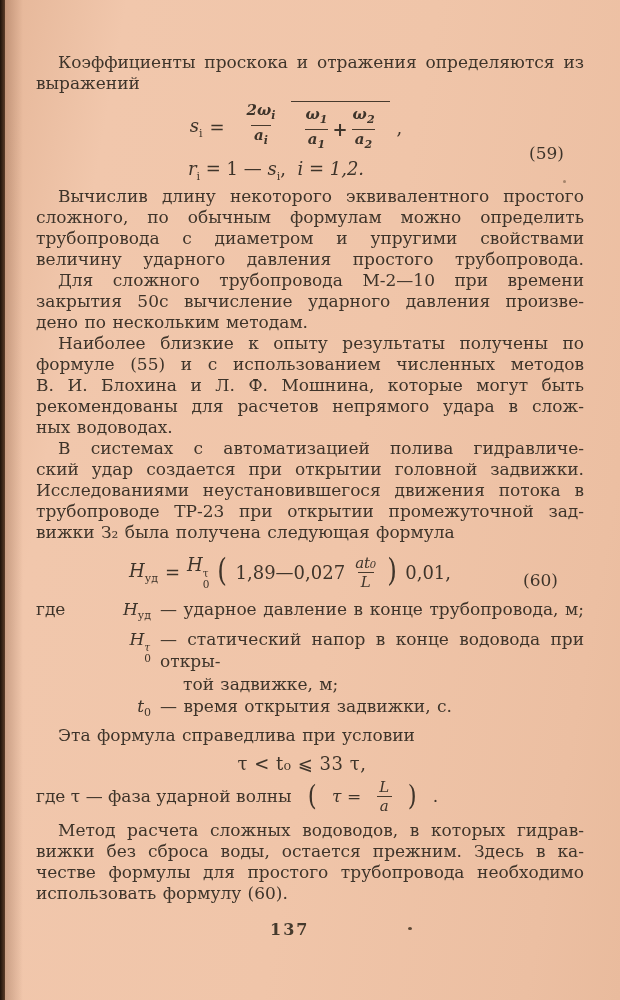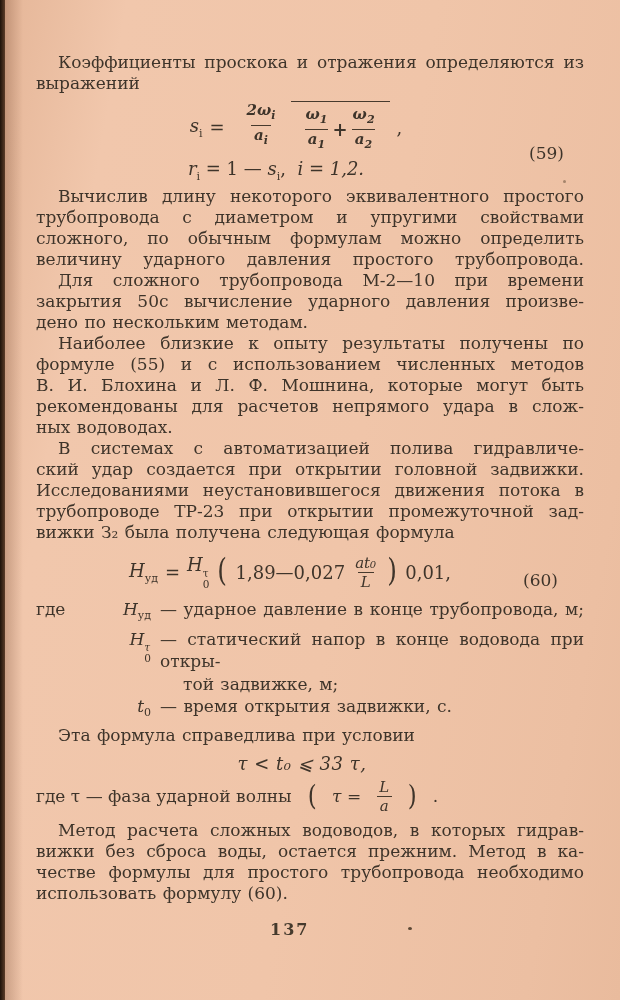--- a/index.html
+++ b/index.html
@@ -45,21 +45,21 @@
 
   
   .defs{display:grid;grid-template-columns:40px 84px 1fr;font-size:17px;line-height:22.5px;}
   .defs .where{grid-column:1;}
   .defs .term{text-align:right;padding-right:9px;font-style:italic;}
   .defs .term sub{font-style:normal;}
   .desc .dl{text-align:justify;text-align-last:justify;word-spacing:1px;}
   .desc .dl.ll{text-align:left;text-align-last:left;}
   .desc .dl.cont{padding-left:23px;}
 
-  .condition{margin:7px 0 5px;text-align:center;font-size:18px;font-style:italic;letter-spacing:.5px;transform:translateX(-8px);}
+  .condition{margin:7px 0 5px;text-align:center;font-size:18px;letter-spacing:.5px;transform:translateX(-8px);}
   .phase{margin:2px 0 6px;display:flex;align-items:center;gap:15px;font-size:17px;}
   .phase .paren2{font-size:27px;font-weight:300;line-height:1;transform:scaleX(.85);margin-top:-2px;}
   .phase .sf{font-size:15px;}
 
   .pagenum{margin-top:16px;padding-left:234px;font-size:16px;font-weight:bold;letter-spacing:2px;color:#453a2d;}
   .speck{position:absolute;width:4px;height:3px;border-radius:50%;background:#5b4734;}
 </style>
 </head>
 <body>
 
@@ -102,22 +102,22 @@
     <div class="f59-line2">
       <i>r</i><sub>i</sub>
       <span>= 1 —</span>
       <i>s</i><sub>i</sub><span>,</span>&nbsp;
       <i>i = 1,2.</i>
     </div>
   </div>
 
   <div>
     <div class="line jl ind">Вычислив длину некоторого эквивалентного простого</div>
+    <div class="line jl">сложного, по обычным формулам можно определить</div>
     <div class="line jl">трубопровода с диаметром и упругими свойствами</div>
-    <div class="line jl">сложного, по обычным формулам можно определить</div>
     <div class="line jl">величину ударного давления простого трубопровода.</div>
   </div>
   <div>
     <div class="line jl ind">Для сложного трубопровода М-2—10 при времени</div>
     <div class="line jl">закрытия 50с вычисление ударного давления произве-</div>
     <div class="line ll">дено по нескольким методам.</div>
   </div>
   <div>
     <div class="line jl ind">Наиболее близкие к опыту результаты получены по</div>
     <div class="line jl">формуле (55) и с использованием численных методов</div>
@@ -185,21 +185,21 @@
     <span class="sf">
       <i class="sfn">L</i>
       <i class="sfd">a</i>
     </span>
     <span class="paren2">)</span>
     <span>.</span>
   </div>
 
   <div>
     <div class="line jl ind">Метод расчета сложных водоводов, в которых гидрав-</div>
-    <div class="line jl">вижки без сброса воды, остается прежним. Метод в ка-</div>
+    <div class="line jl">вижки без сброса воды, остается прежним. Здесь в ка-</div>
     <div class="line jl">честве формулы для простого трубопровода необходимо</div>
     <div class="line ll">использовать формулу (60).</div>
   </div>
 
   <div class="pagenum">137</div>
 </div>
 
 <div class="speck" style="left:408px;top:927px;"></div>
 <div class="speck" style="left:563px;top:180px;width:3px;height:3px;opacity:.5;"></div>
 

